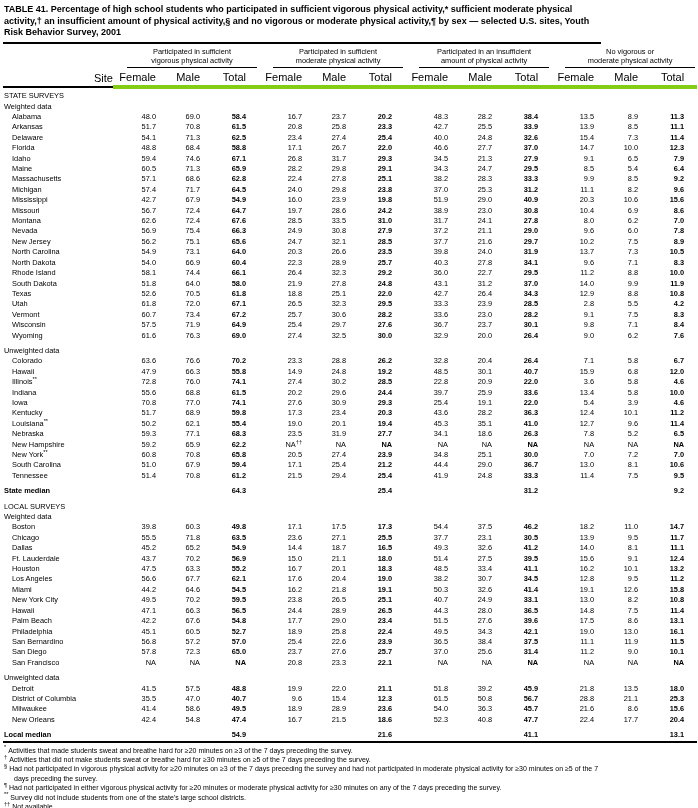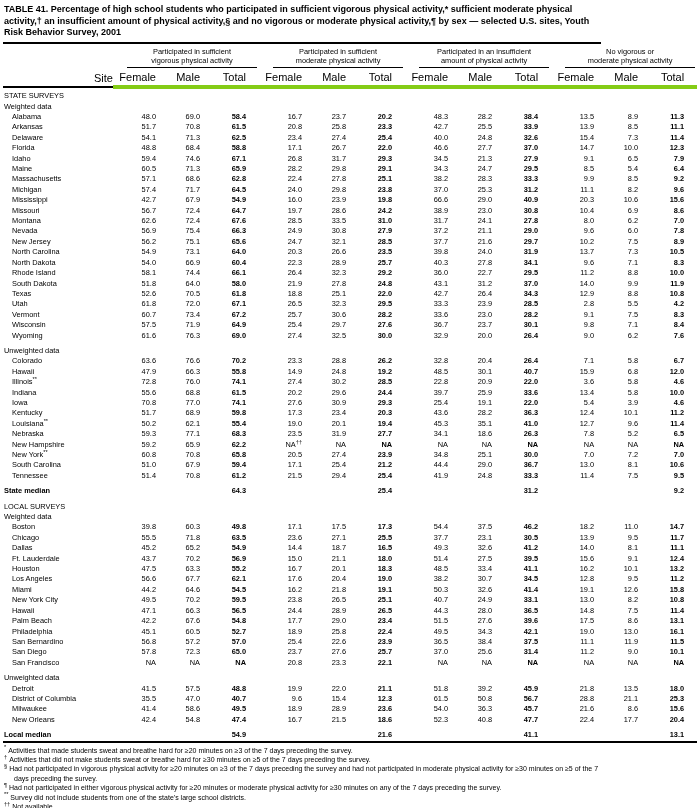--- a/index.html
+++ b/index.html
@@ -268,21 +268,21 @@
           <td class="val total">9.6</td>
         </tr>
         <tr>
           <td class="site-cell">Mississippi</td>
           <td class="val">42.7</td>
           <td class="val">67.9</td>
           <td class="val total">54.9</td>
           <td class="val">16.0</td>
           <td class="val">23.9</td>
           <td class="val total">19.8</td>
-          <td class="val">66.6</td>
+          <td class="val">51.9</td>
           <td class="val">29.0</td>
           <td class="val total">40.9</td>
           <td class="val">20.3</td>
           <td class="val">10.6</td>
           <td class="val total">15.6</td>
         </tr>
         <tr>
           <td class="site-cell">Missouri</td>
           <td class="val">56.7</td>
           <td class="val">72.4</td>

